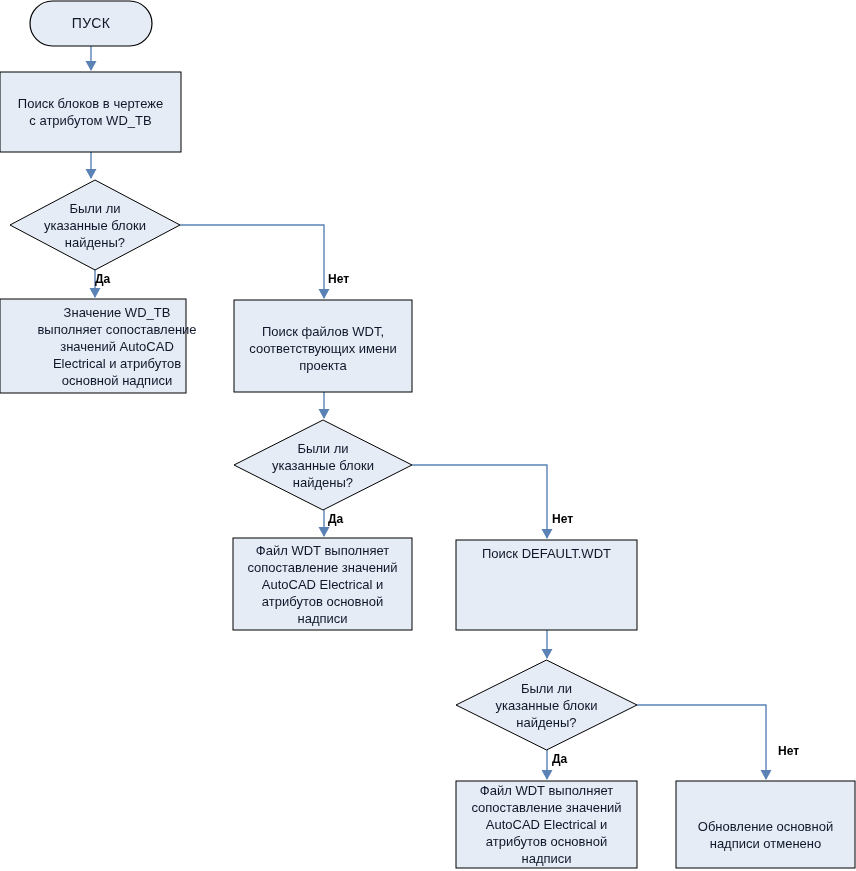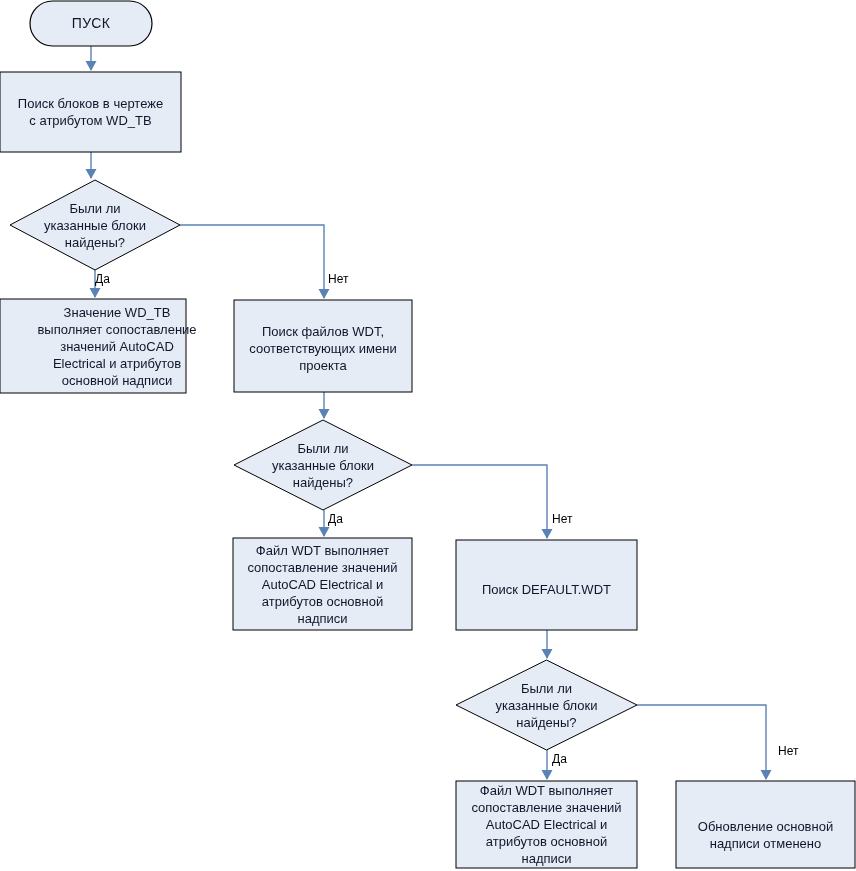--- a/index.html
+++ b/index.html
@@ -61,20 +61,21 @@
     font-size: 14px;
     letter-spacing: 0.3px;
   }
   .edge-label {
     position: absolute;
     color: #000000;
     font-family: "Liberation Sans", sans-serif;
     font-size: 12px;
     line-height: 14px;
     white-space: nowrap;
+    font-weight: bold;
   }
 </style>
 </head>
 <body>
 
 <div id="flowchart-root">
   <svg class="chart-layer" viewBox="0 0 856 871">
     <g id="edges-group">
         <path d="M 91,46 L 91,70" class="connector"></path>
         <polygon points="85.5,61 96.5,61 91,71" class="arrow-head"></polygon>
@@ -127,21 +128,21 @@
 соответствующих имени
 проекта</div>
       <div class="node-text" style="left: 234px; top: 420px; width: 178px; height: 90px;">Были ли
 указанные блоки
 найдены?</div>
       <div class="node-text" style="left: 233px; top: 538px; width: 179px; height: 92px;">Файл WDT выполняет
 сопоставление значений
 AutoCAD Electrical и
 атрибутов основной
 надписи</div>
-      <div class="node-text" style="left: 456px; top: 548px; width: 181px; height: 82px; text-align: center;">Поиск DEFAULT.WDT</div>
+      <div class="node-text" style="left: 456px; top: 512px; width: 181px; height: 82px; text-align: center;">Поиск DEFAULT.WDT</div>
       <div class="node-text" style="left: 456px; top: 660px; width: 181px; height: 90px;">Были ли
 указанные блоки
 найдены?</div>
       <div class="node-text" style="left: 456px; top: 781px; width: 181px; height: 87px;">Файл WDT выполняет
 сопоставление значений
 AutoCAD Electrical и
 атрибутов основной
 надписи</div>
       <div class="node-text" style="left: 676px; top: 781px; width: 179px; height: 108px;">Обновление основной
 надписи отменено</div>

